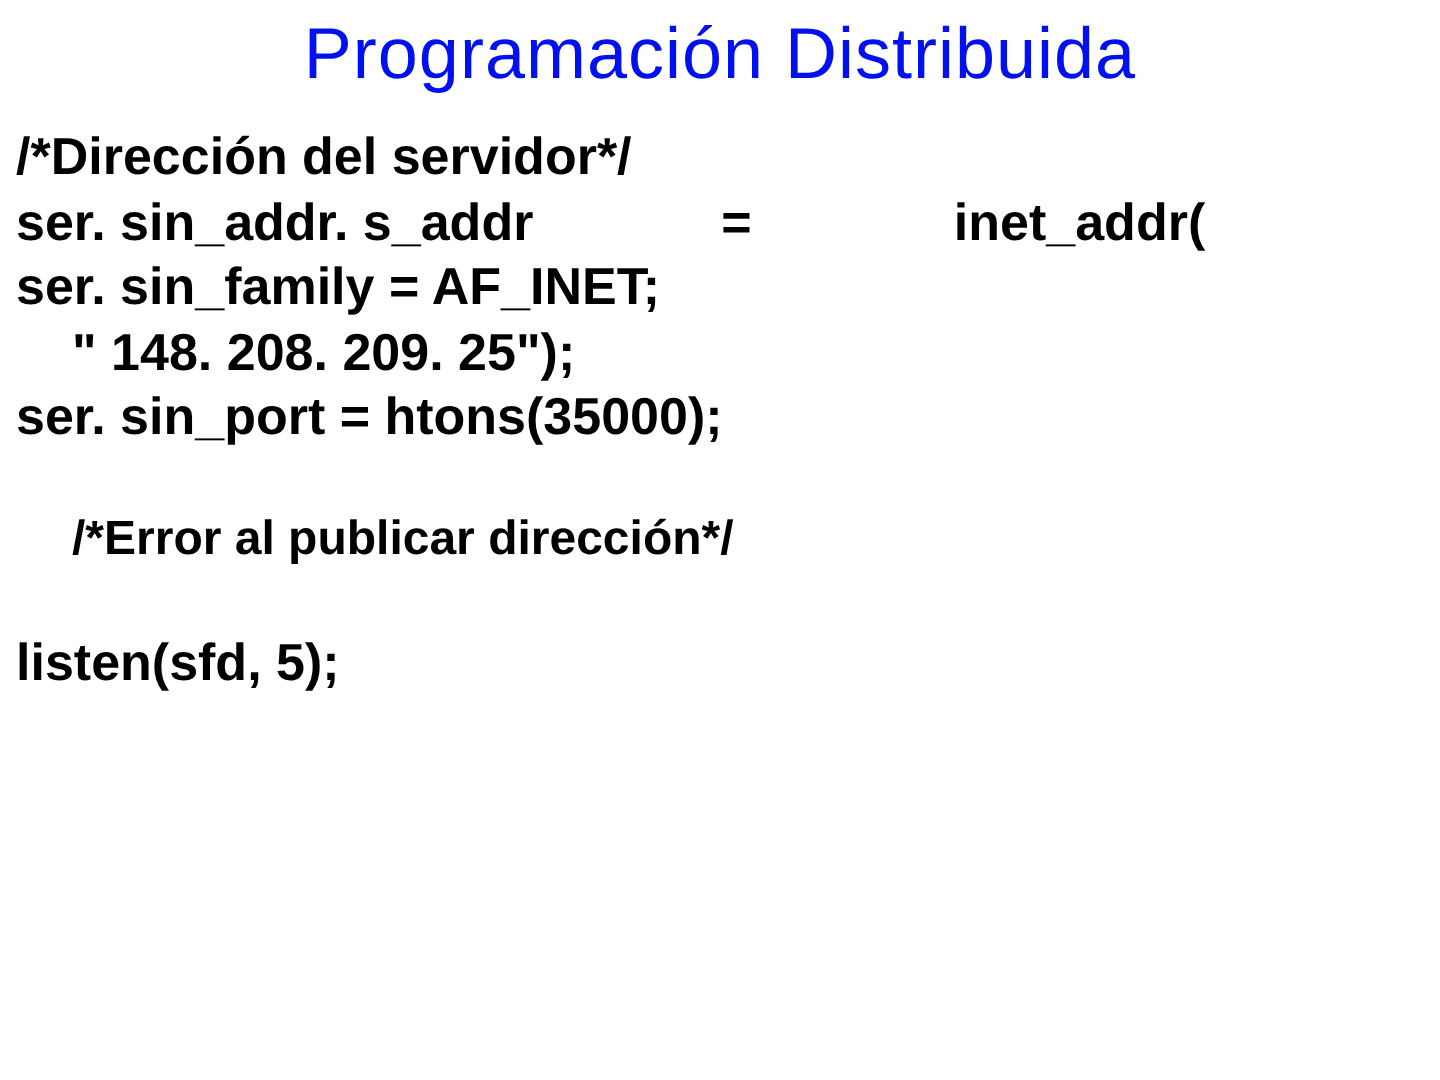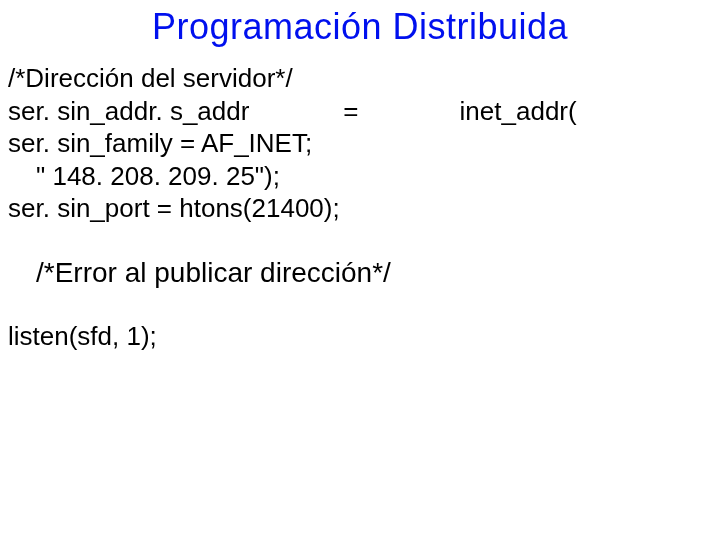--- a/index.html
+++ b/index.html
@@ -32,43 +32,44 @@
     position: absolute;
     top: 62px;
     left: 8px;
     right: 0;
     color: #000000;
     font-size: 26px;
     line-height: 1.25;
   }
   .line {
     white-space: pre;
+    font-weight: bold;
   }
   .indent {
     padding-left: 28px;
   }
   .gap {
     height: 30px;
   }
   .smaller {
-    font-size: 28px;
+    font-size: 24px;
   }
 </style>
 </head>
 <body>
 
 <div class="slide">
 
   <div class="title">Programación Distribuida</div>
 
   <div class="body">
     <div class="line">/*Dirección del servidor*/</div>
     <div class="line">ser. sin_addr. s_addr             =              inet_addr(</div>
     <div class="line">ser. sin_family = AF_INET;</div>
     <div class="line indent">" 148. 208. 209. 25");</div>
-    <div class="line">ser. sin_port = htons(21400);</div>
+    <div class="line">ser. sin_port = htons(35000);</div>
     <div class="gap"></div>
     <div class="line indent smaller">/*Error al publicar dirección*/</div>
     <div class="gap"></div>
-    <div class="line">listen(sfd, 1);</div>
+    <div class="line">listen(sfd, 5);</div>
   </div>
 
 </div>
 
 </body></html>

